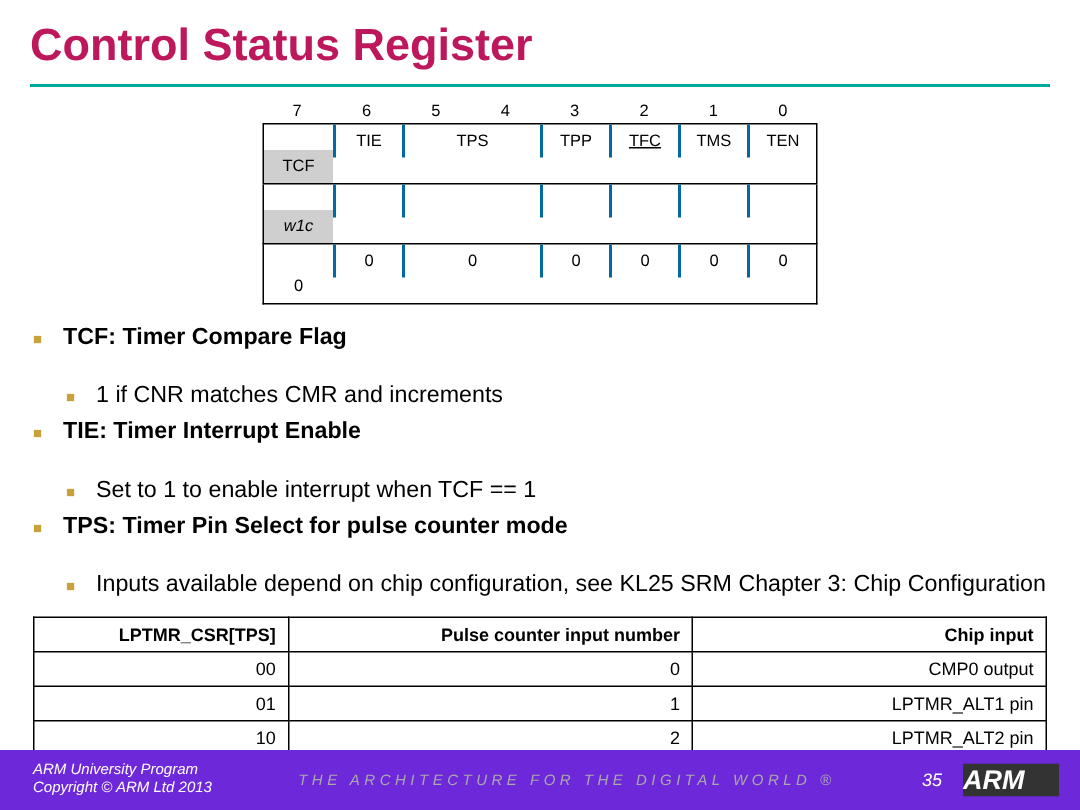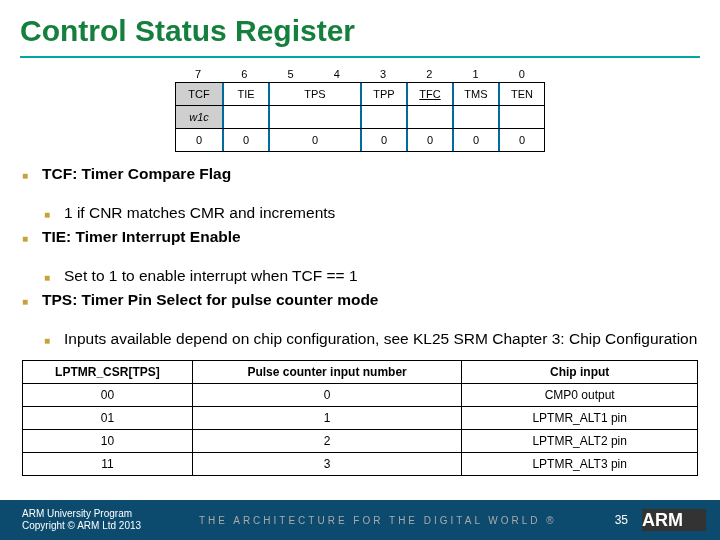--- a/index.html
+++ b/index.html
@@ -1,47 +1,47 @@
 <!DOCTYPE html>
 <html><head>
 <meta charset="utf-8">
 <style>
   * { box-sizing: border-box; margin: 0; padding: 0; }
   html, body { width: 720px; height: 540px; font-family: Arial, Helvetica, sans-serif; background: #fff; color: #000; }
   .slide { position: relative; width: 720px; height: 540px; }
 
-  .title { font-size: 30px; font-weight: bold; color: #15803d; padding: 14px 0 2px 20px; }
+  .title { font-size: 30px; font-weight: bold; color: #be185d; padding: 14px 0 2px 20px; }
   .title-rule { margin: 6px 20px 0 20px; border: none; border-top: 2px solid #00a99d; }
 
   .reg-wrap { margin: 10px auto 0 auto; width: 370px; }
   .reg-bits { display: flex; }
   .reg-bits .bitnum { width: 46px; text-align: center; font-size: 11px; padding-bottom: 2px; }
   .reg-row { display: flex; border: 1px solid #000; }
   .reg-row .cell { width: 46px; height: 22px; border-left: 2px solid #0369a1; font-size: 11px; display: flex; align-items: center; justify-content: center; }
-  .reg-row .cell:first-child { border-left: none; }
+  .reg-row .cell:first-child { border-left: none; margin-top: 17px; }
   .reg-row .shade { background: #cfcfcf; }
   .reg-row + .reg-row { border-top: none; }
 
   .content { padding: 12px 22px 0 22px; font-size: 15.5px; line-height: 1.35; }
   ul.lvl1 { list-style: none; }
   ul.lvl1 > li { position: relative; padding-left: 20px; margin-bottom: 3px; }
   ul.lvl1 > li::before { content: "■"; color: #c9a13b; font-size: 10px; position: absolute; left: 0; top: 5px; }
   ul.lvl1 > li > .hd { font-weight: bold; }
   ul.lvl2 { list-style: none; margin-top: 18px; }
   ul.lvl2 > li { position: relative; padding-left: 22px; margin-bottom: 2px; }
   ul.lvl2 > li::before { content: "■"; color: #c9a13b; font-size: 10px; position: absolute; left: 2px; top: 5px; }
 
   .tbl { margin: 10px 22px 0 22px; border-collapse: collapse; width: 676px; font-size: 12px; }
-  .tbl th, .tbl td { border: 1px solid #000; padding: 4px 8px; text-align: center; }
+  .tbl th, .tbl td { border: 1px solid #000; padding: 4px 8px; text-align: right; }
   .tbl th { font-weight: bold; background: #fff; }
   .tbl .col0 { width: 170px; }
   .tbl .col1 { width: 270px; }
   .tbl .col2 { width: 236px; }
 
-  .footer { position: absolute; left: 0; right: 0; bottom: 0; height: 40px; background: #0c4a6e; color: #fff; display: flex; align-items: center; }
+  .footer { position: absolute; left: 0; right: 0; bottom: 0; height: 40px; background: #6d28d9; color: #fff; display: flex; align-items: center; font-style: italic; }
   .footer .copy { font-size: 10px; line-height: 1.25; padding-left: 22px; flex: 0 0 auto; }
   .footer .tagline { flex: 1 1 auto; text-align: center; font-size: 10px; letter-spacing: 3px; color: #aaa; }
   .footer .pagenum { flex: 0 0 auto; font-size: 12px; color: #fff; padding-right: 14px; }
   .footer .logo { flex: 0 0 auto; padding-right: 14px; display: flex; align-items: center; }
   .footer .logo svg { display: block; }
 </style>
 </head>
 <body>
 
 <div class="slide">

